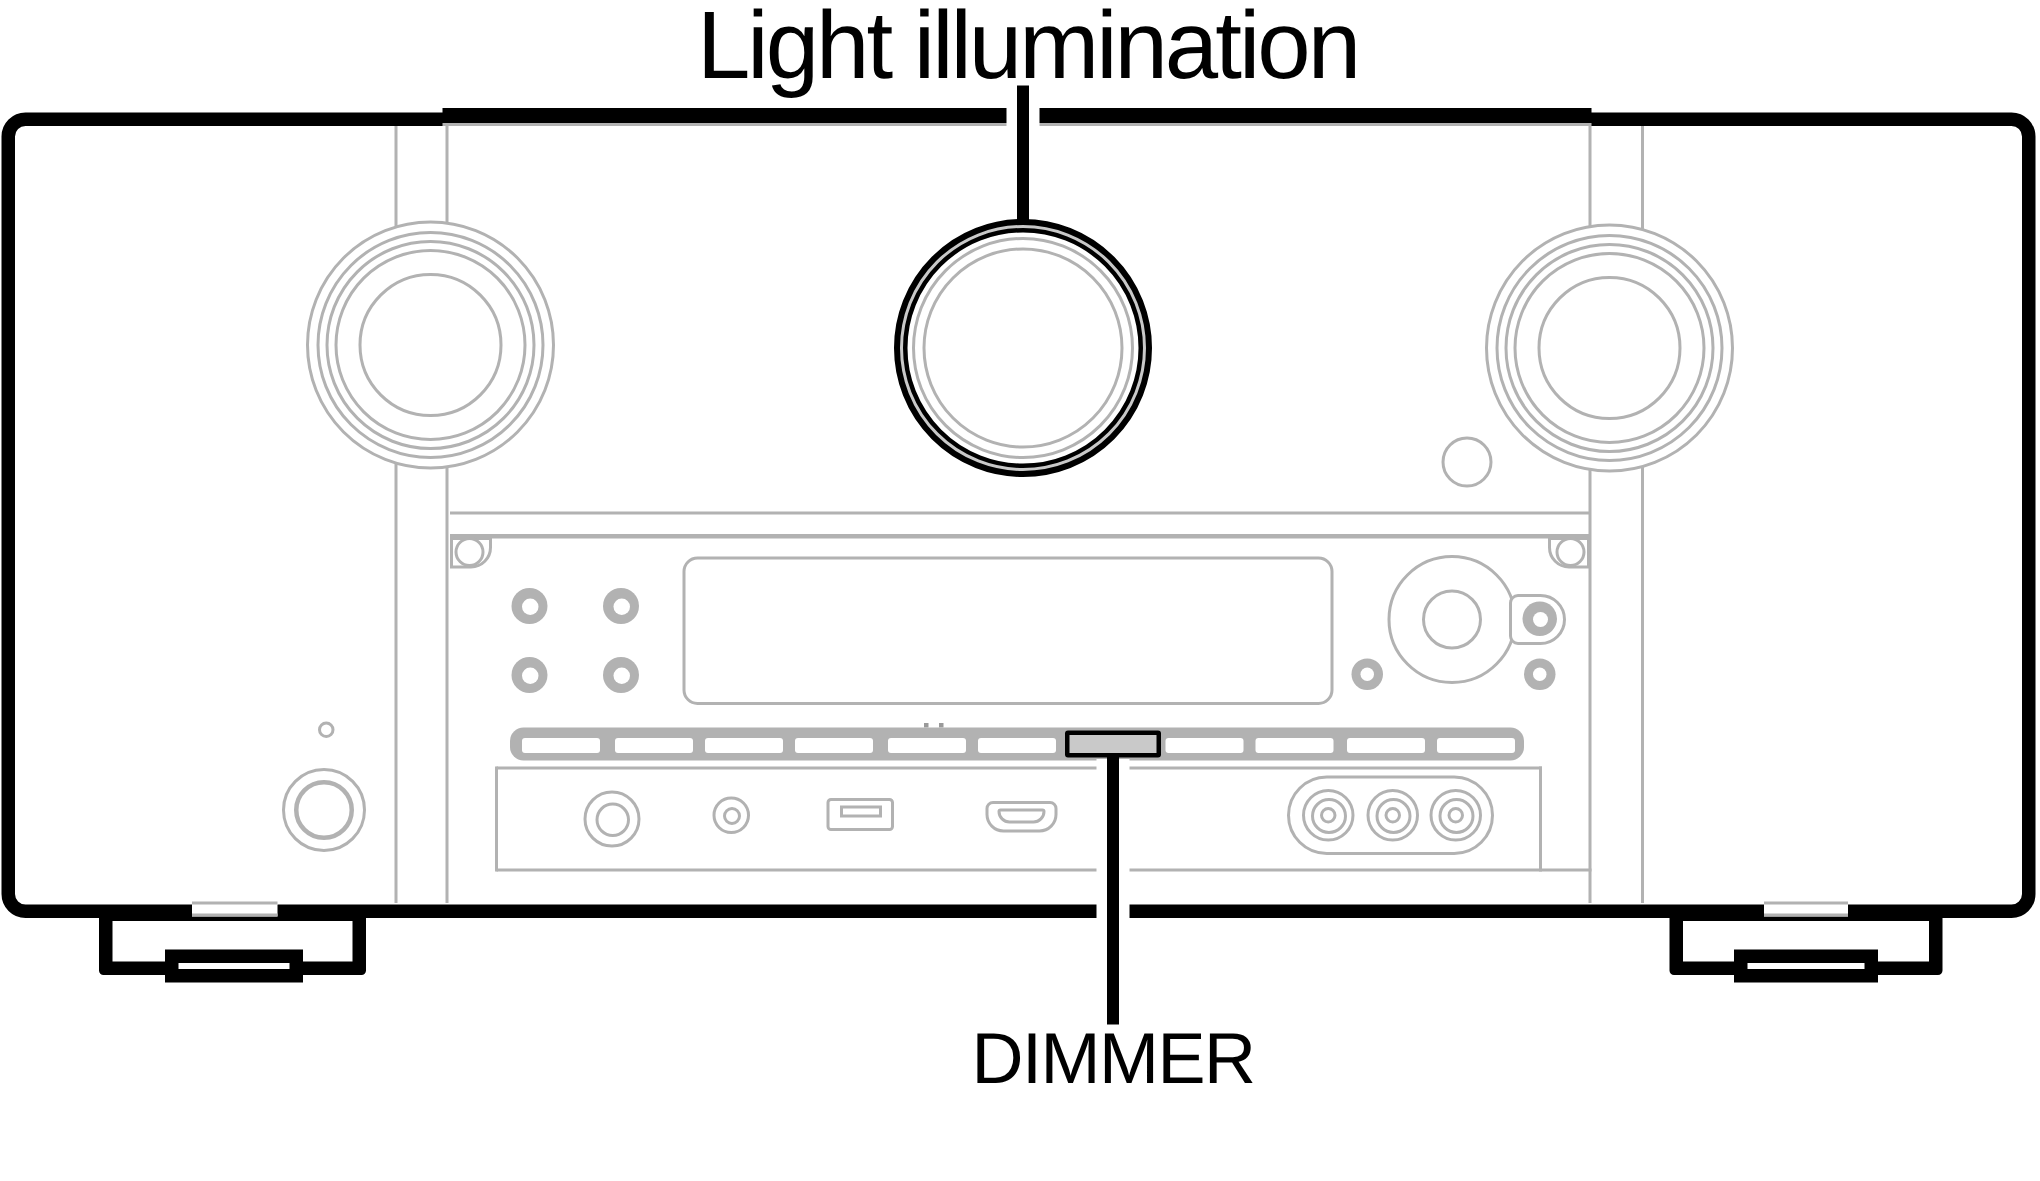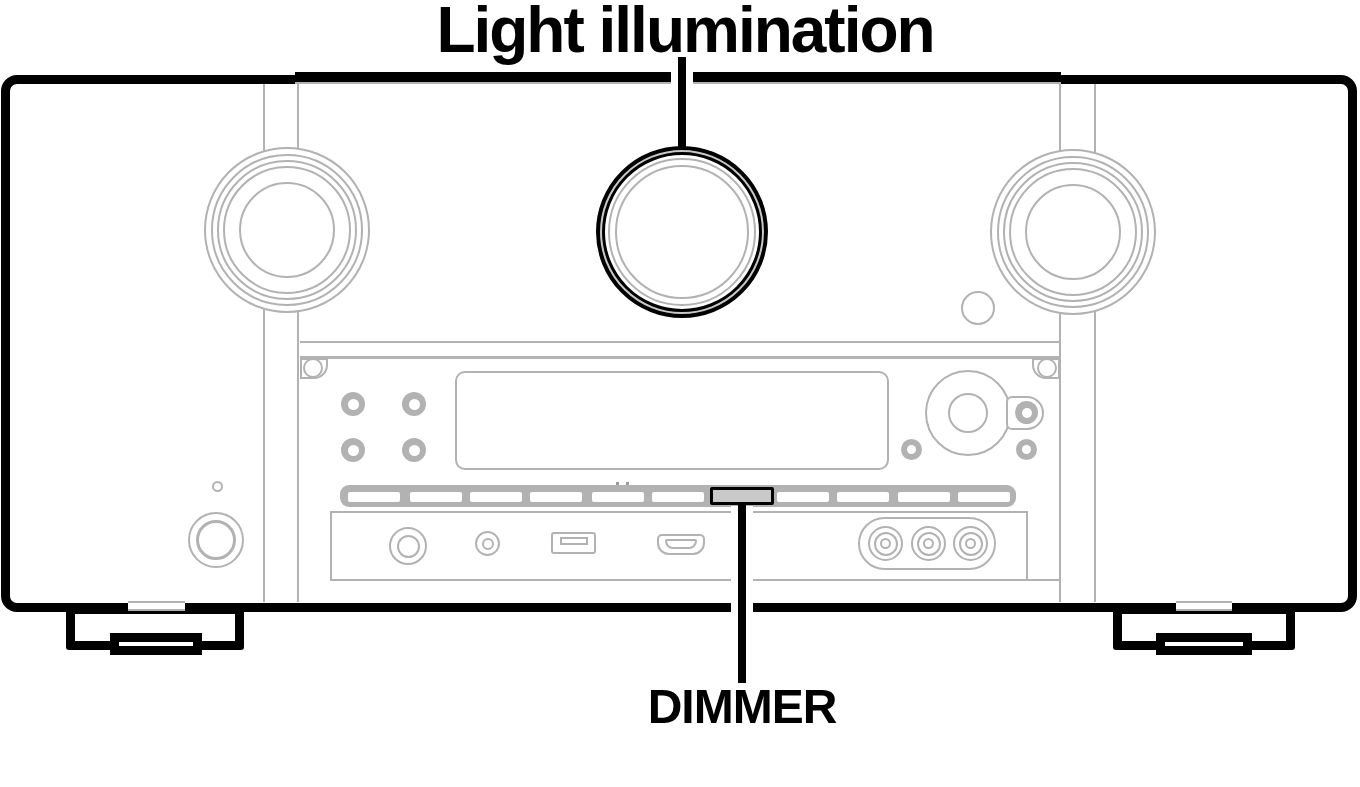--- a/index.html
+++ b/index.html
@@ -17,21 +17,21 @@
   .gline{position:absolute;background:var(--g)}
   .bline{position:absolute;background:var(--blk)}
   .wline{position:absolute;background:#ffffff}
   .cring{position:absolute;border-radius:50%;border:2px solid var(--g);
          display:flex;align-items:center;justify-content:center}
   .nring{border-radius:50%;border:2px solid var(--g);
          display:flex;align-items:center;justify-content:center}
   .donut{position:absolute;border-radius:50%;background:var(--g);
          display:flex;align-items:center;justify-content:center}
   .hole{border-radius:50%;background:#ffffff}
-  .label{position:absolute;color:var(--blk);font-weight:bold;text-align:center;white-space:nowrap}
+  .label{position:absolute;color:var(--blk);font-weight:normal;text-align:center;white-space:nowrap}
 </style>
 </head>
 <body>
 
 <div id="stage">
 
   <div class="abs" style="left:1px;top:75px;width:1356px;height:537px;border:9px solid var(--blk);border-radius:16px;background:#fff;"></div>
 
   <div class="bline" style="left:295px;top:72px;width:766px;height:10px;"></div>
   <div class="gline" style="left:295px;top:82px;width:766px;height:2px;"></div>

